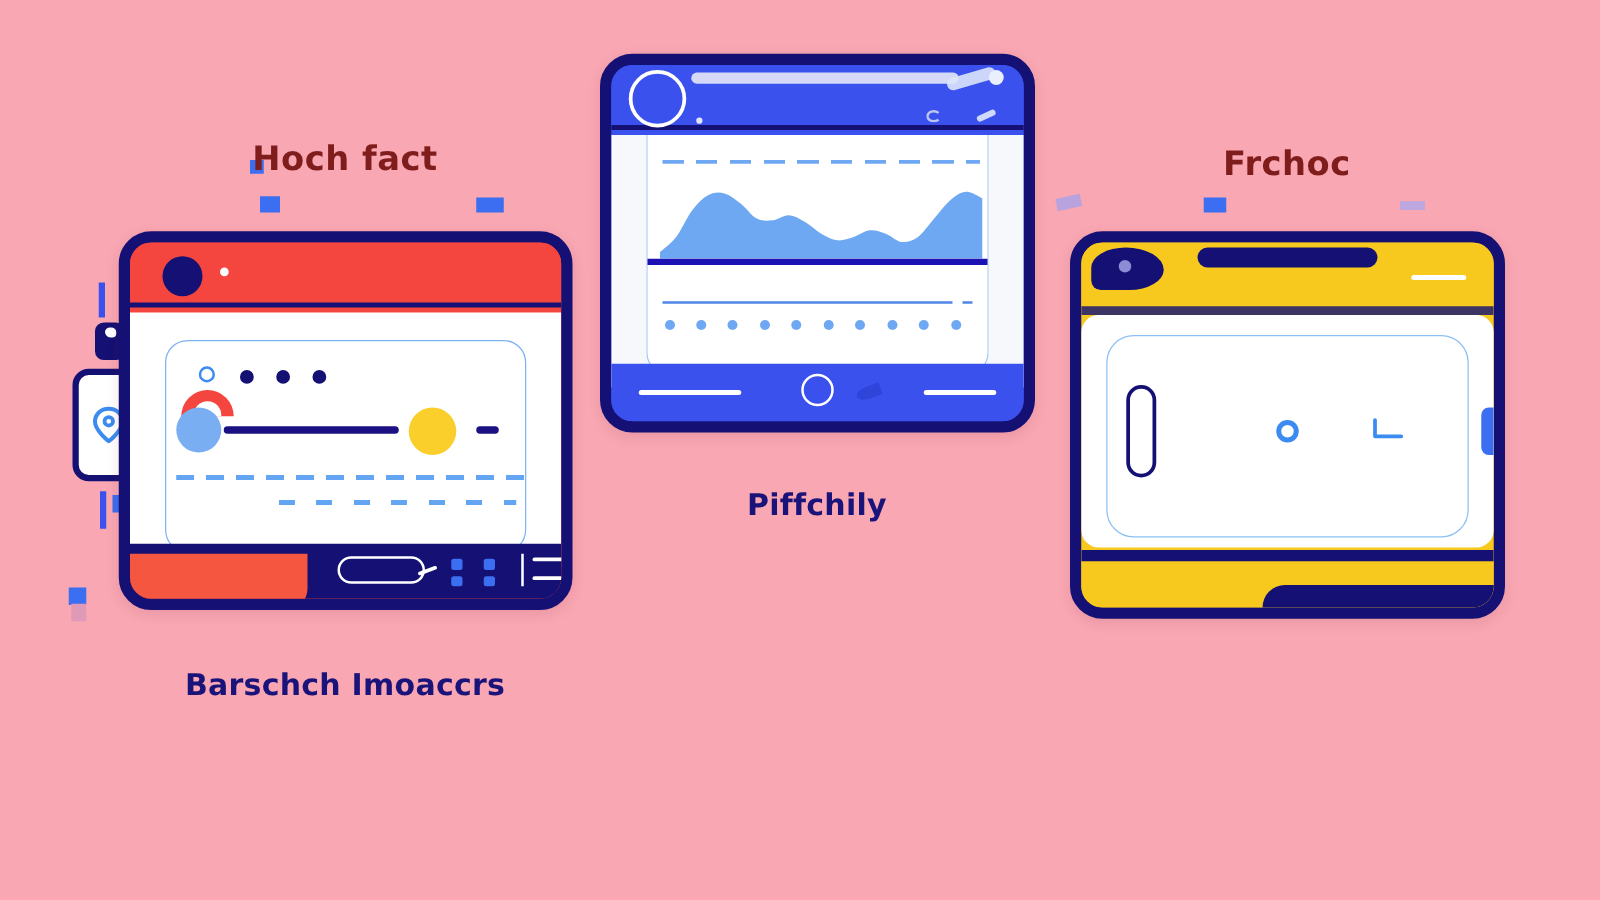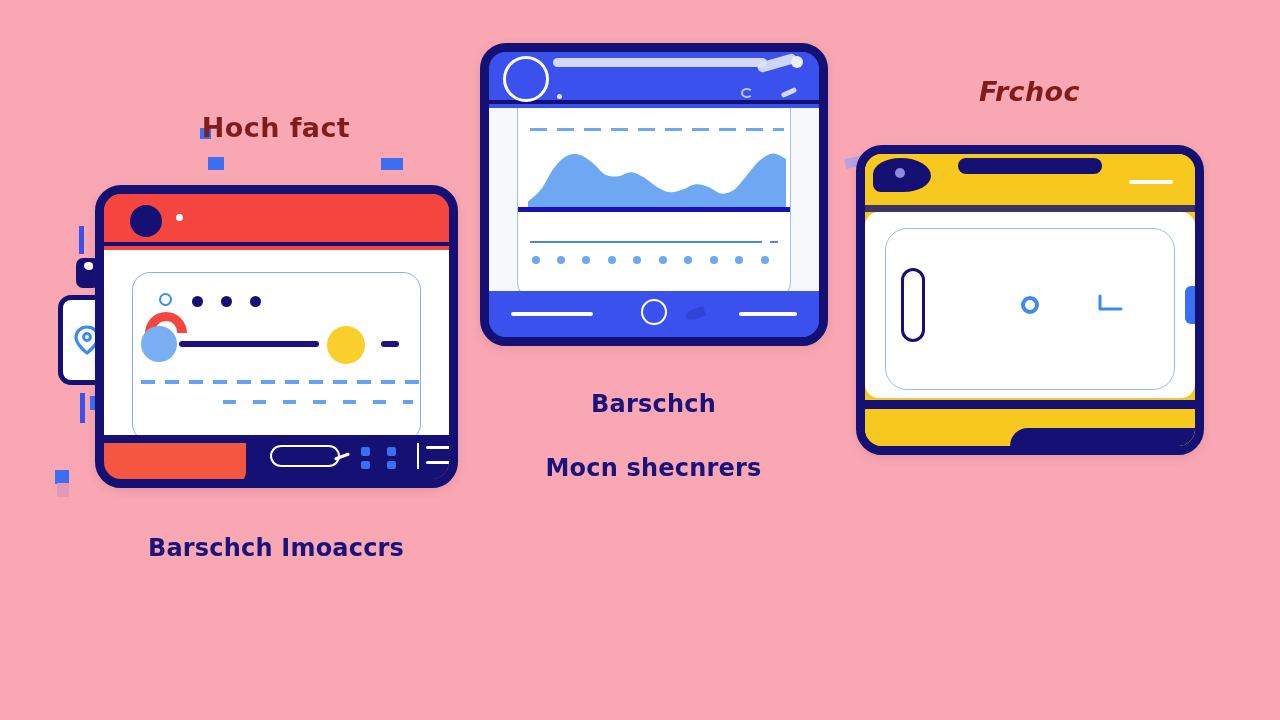--- a/index.html
+++ b/index.html
@@ -271,26 +271,25 @@
       </div>
 
       <div class="bar d2-bottom">
         <div class="d2-home"></div>
         <div class="wline" style="left:22px;top:21px;width:82px;height:4px;border-radius:2px;"></div>
         <div class="wline" style="right:22px;top:21px;width:58px;height:4px;border-radius:2px;"></div>
         <div style="position:absolute;left:196px;top:18px;width:20px;height:10px;background:#2F44D8;border-radius:50% 0 0 50%;transform:rotate(-20deg);"></div>
       </div>
     </div>
 
-    <div class="caption" style="margin-top:44px;">Barschch</div>
-    <div class="caption sub">Mocn shecnrers</div>
+    <div class="caption" style="margin-top:44px;">Piffchily</div>
   </div>
 
   <div class="col col-3">
-    <div class="heading" style="margin-top:76px;font-style:italic;">Frchoc</div>
+    <div class="heading" style="margin-top:116px;">Frchoc</div>
 
     <div class="device device-3" style="margin-top:38px;">
       <div class="bar d3-top">
         <div class="d3-notch"></div>
         <div class="d3-lens"></div>
         <div class="d3-lensdot"></div>
         <div class="d3-wline"></div>
         <div style="position:absolute;left:0;right:0;bottom:0;height:7px;background:#1B1A6E;opacity:.85;"></div>
       </div>
 

